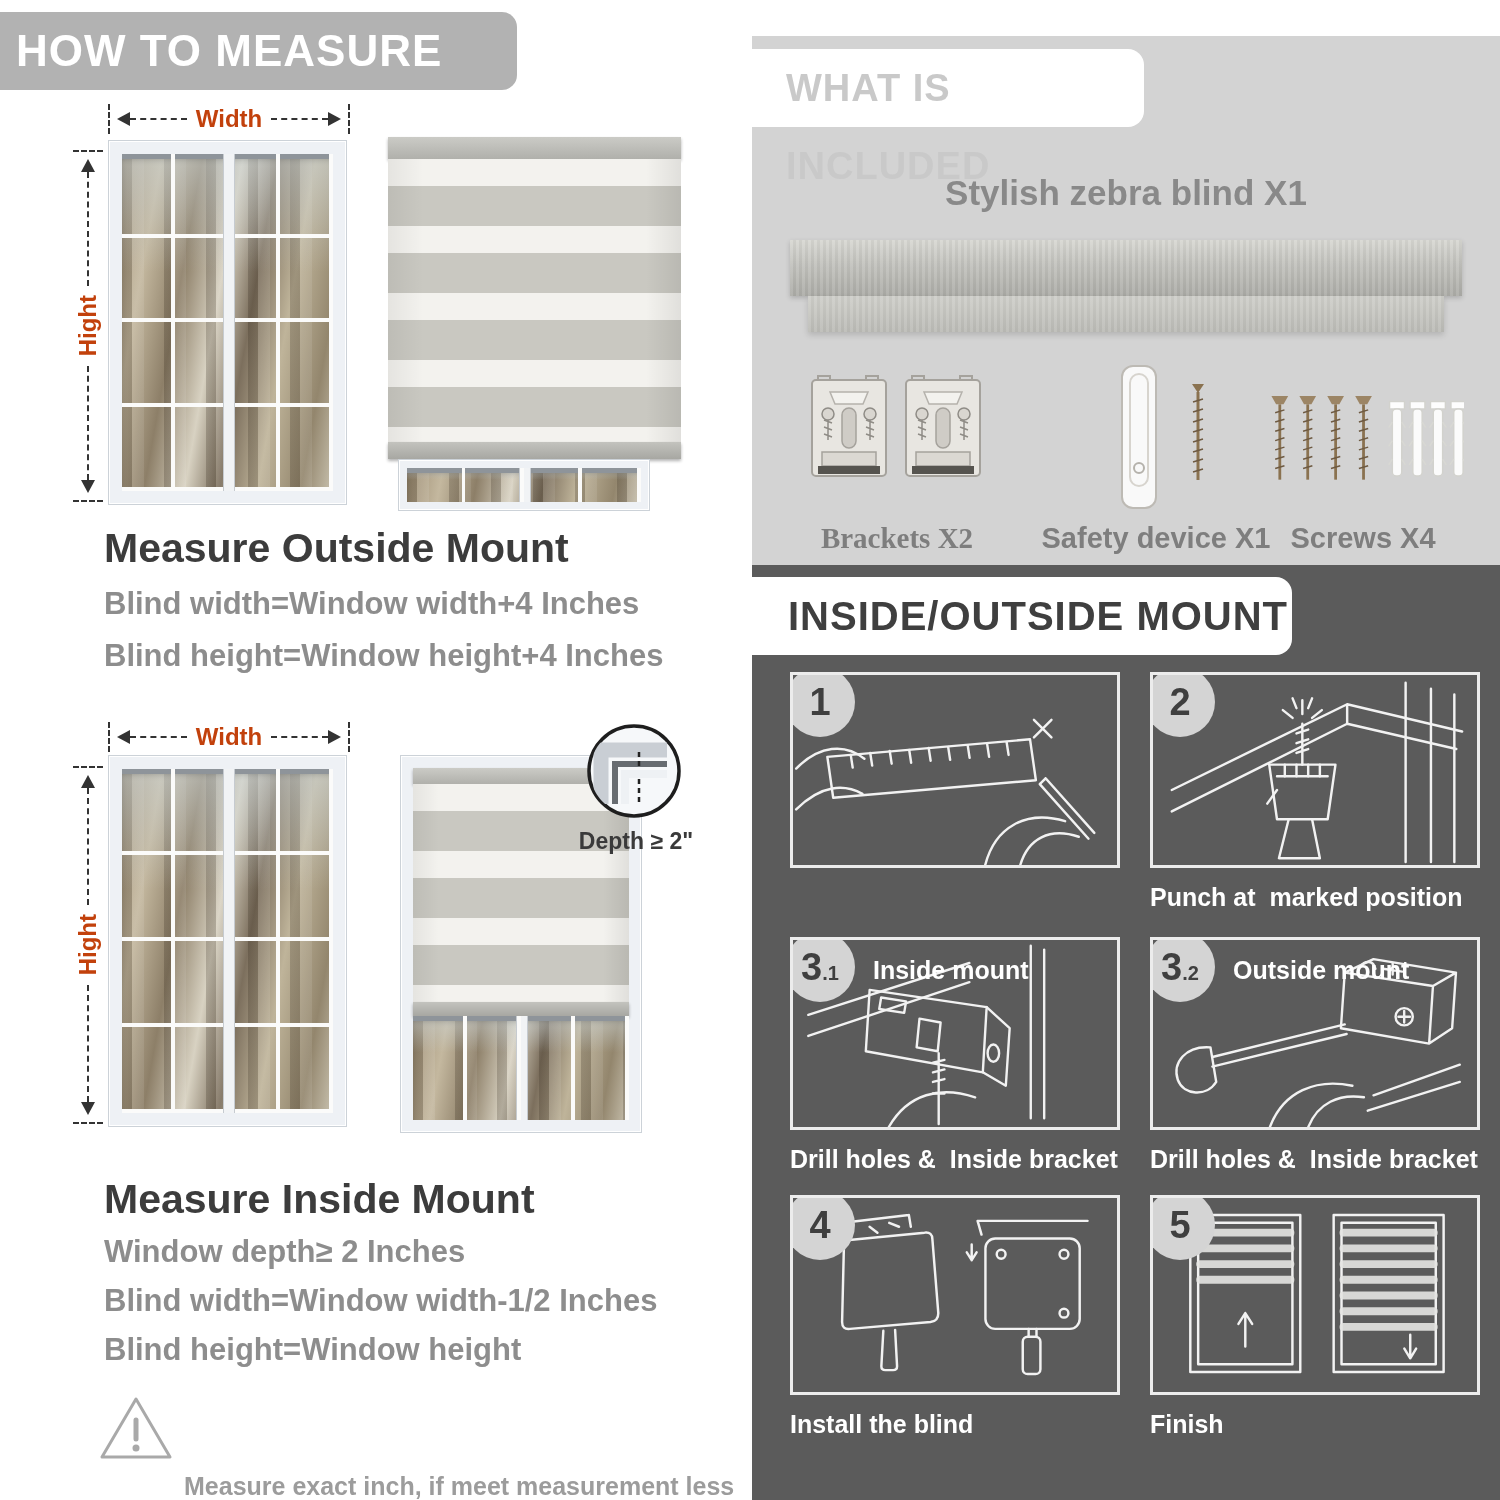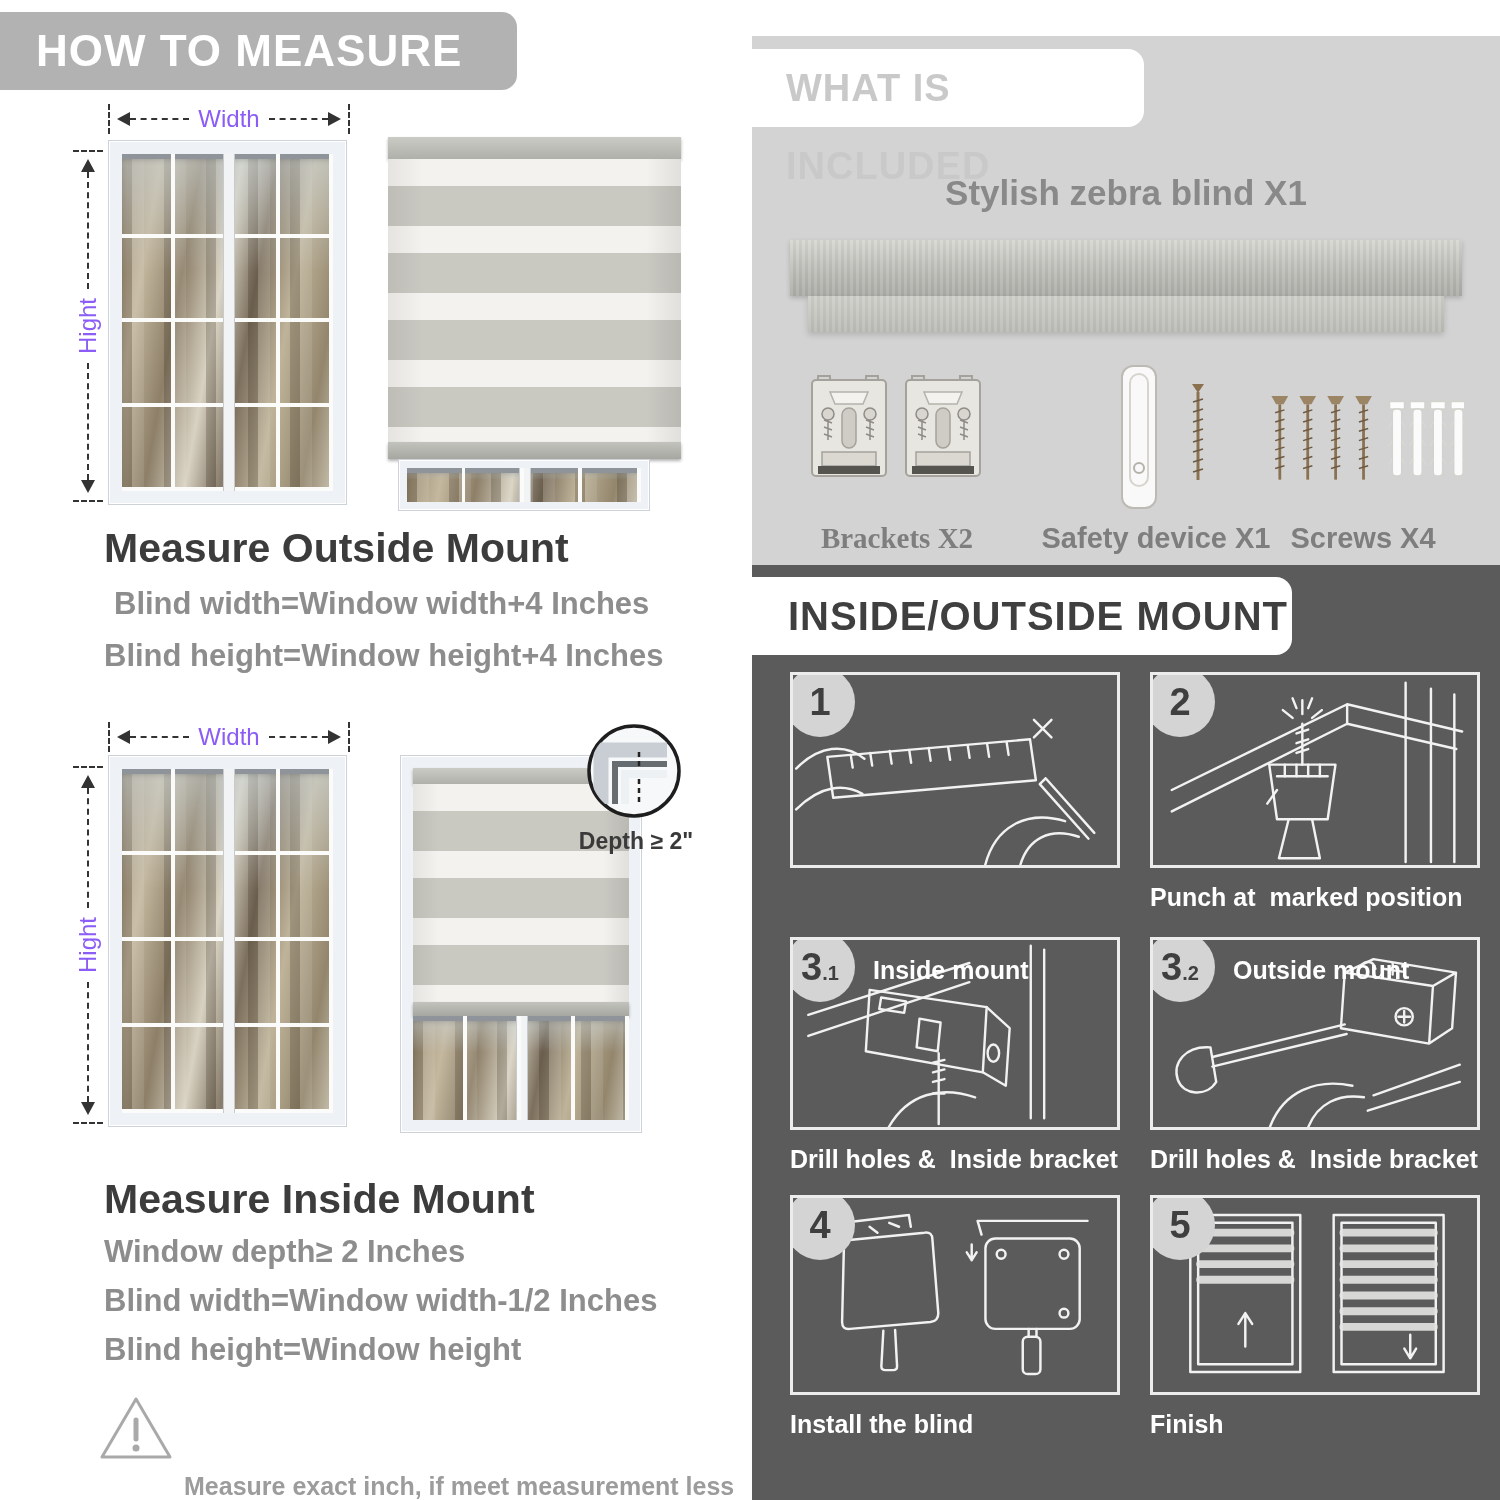--- a/index.html
+++ b/index.html
@@ -3,34 +3,34 @@
 <meta charset="utf-8">
 <style>
   html,body{margin:0;padding:0;background:#fff;}
   .page{position:relative;width:1500px;height:1500px;background:#fff;overflow:hidden;
         font-family:"Liberation Sans",sans-serif;}
   .abs{position:absolute;}
 
   
   .hdr{position:absolute;font-weight:bold;letter-spacing:1px;box-sizing:border-box;}
   .hdr-gray{left:0;top:12px;width:517px;height:78px;background:#b2b2b2;color:#fff;
-            border-radius:0 15px 15px 0;font-size:44px;line-height:78px;padding-left:36px;}
+            border-radius:0 15px 15px 0;font-size:44px;line-height:78px;padding-left:16px;}
   .hdr-white{background:#fff;border-radius:0 16px 16px 0;}
 
   
   .sec-title{position:absolute;font-size:41px;font-weight:bold;color:#3c3c3c;}
   .formula{position:absolute;font-size:31px;font-weight:bold;color:#8d8d8d;}
   .note-text{position:absolute;font-size:25px;font-weight:600;color:#9c9c9c;line-height:37px;white-space:pre-wrap;}
 
   
   .dimh{position:absolute;display:flex;align-items:center;height:30px;}
   .dimh .seg{flex:1;height:0;border-top:2px dashed #333;}
   .dimv{position:absolute;display:flex;flex-direction:column;align-items:center;width:30px;}
   .dimv .segv{flex:1;width:0;border-left:2px dashed #333;}
-  .dimlabel{font-size:24px;font-weight:normal;color:#8b5cf6;padding:0 9px;}
+  .dimlabel{font-size:24px;font-weight:bold;color:#c2410c;padding:0 9px;}
   .dimlabel.v{writing-mode:vertical-rl;transform:rotate(180deg);padding:9px 0;}
   .ah{width:0;height:0;border:7px solid transparent;}
   .ah.l{border-right:13px solid #333;}
   .ah.r{border-left:13px solid #333;}
   .av{width:0;height:0;border:7px solid transparent;}
   .av.t{border-bottom:13px solid #333;}
   .av.b{border-top:13px solid #333;}
   .tickv{width:0;height:30px;border-left:2px dashed #333;}
   .tickh{height:0;width:30px;border-top:2px dashed #333;}
 
@@ -135,21 +135,21 @@
       <div class="botrail"></div>
     </div>
     <div class="win" style="left:398px;top:459px;width:252px;height:52px;padding:8px;">
       <div class="win-photo">
         <div class="cdivider"></div>
         <div class="muntins" style="background:repeating-linear-gradient(90deg,rgba(0,0,0,0) 0 calc(25% - 4px),#fbfbfa calc(25% - 4px) 25%);"></div>
       </div>
     </div>
 
     <div class="sec-title" style="left:104px;top:525px;">Measure Outside Mount</div>
-    <div class="formula" style="left:104px;top:586px;margin-left:10px;">Blind width=Window width+4 Inches</div>
+    <div class="formula" style="left:104px;top:586px;">Blind width=Window width+4 Inches</div>
     <div class="formula" style="left:104px;top:632px;margin-top:6px;">Blind height=Window height+4 Inches</div>
 
     <div class="dimh" style="left:108px;top:722px;width:242px;">
       <span class="tickv"></span>
         <span class="ah l"></span>
       <span class="seg"></span>
       <span class="dimlabel">Width</span>
       <span class="seg"></span>
       <span class="ah r"></span>
         <span class="tickv"></span>

